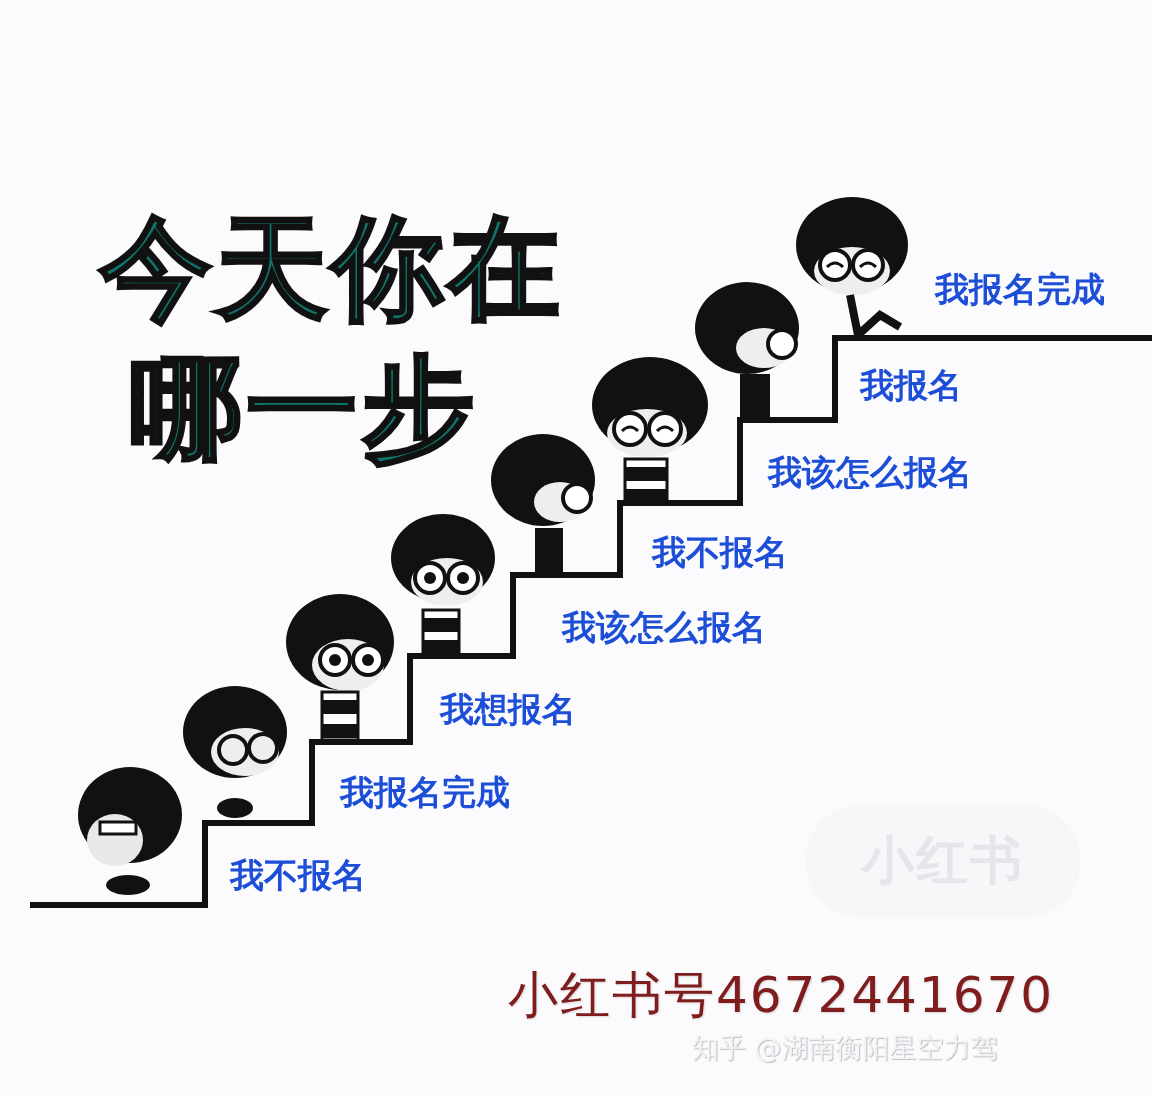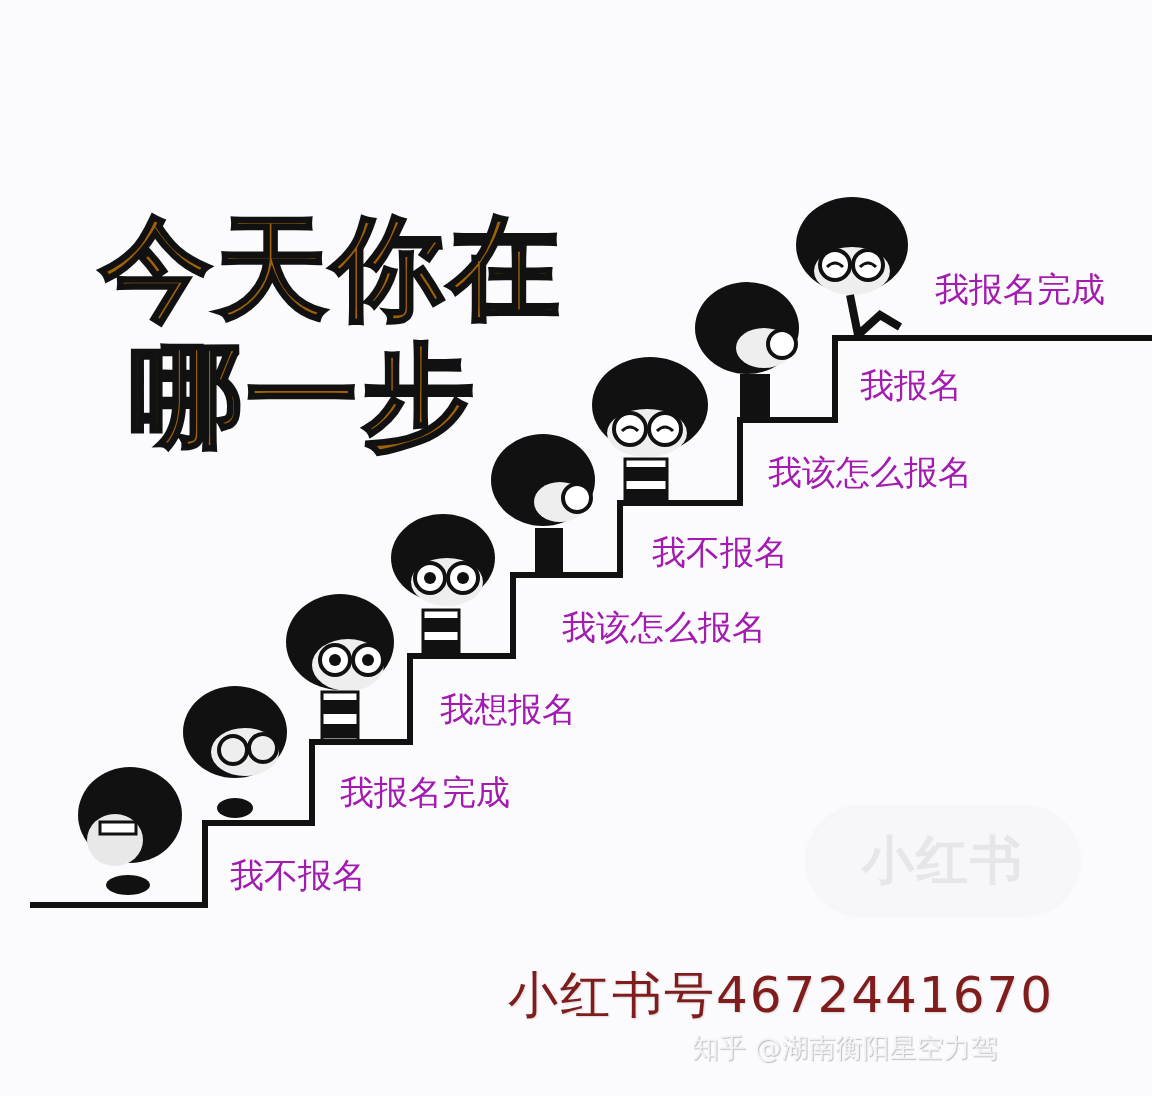--- a/index.html
+++ b/index.html
@@ -2,29 +2,29 @@
 <html><head>
 <meta charset="utf-8">
 <style>
   html, body { margin: 0; padding: 0; }
   body {
     width: 1152px; height: 1096px; position: relative; overflow: hidden;
     background: #fbfbfd;
     font-family: "DejaVu Sans", "Liberation Sans", sans-serif;
   }
   .title {
-    position: absolute; font-weight: bold; color: #a16207;
+    position: absolute; font-weight: bold; color: #0f766e;
     font-size: 112px; letter-spacing: 4px; line-height: 1;
     -webkit-text-stroke: 3px #111;
   }
   .title.l1 { left: 100px; top: 212px; }
-  .title.l2 { left: 130px; top: 340px; }
+  .title.l2 { left: 130px; top: 352px; }
   svg.stairs { position: absolute; left: 0; top: 0; }
   .label {
-    position: absolute; font-size: 34px; font-weight: normal; color: #a21caf;
+    position: absolute; font-size: 34px; font-weight: bold; color: #1d4ed8;
     white-space: nowrap; line-height: 1;
   }
   .char {
     position: absolute;
   }
   .wm-badge {
     position: absolute; left: 808px; top: 808px; width: 270px; height: 106px;
     border-radius: 53px; background: #f7f7f9;
     box-shadow: 0 0 6px rgba(0,0,0,0.06);
     display: flex; align-items: center; justify-content: center;

